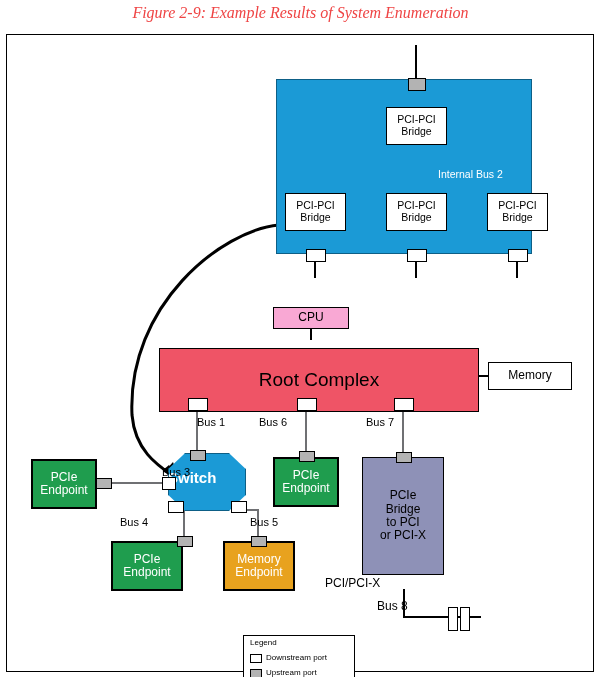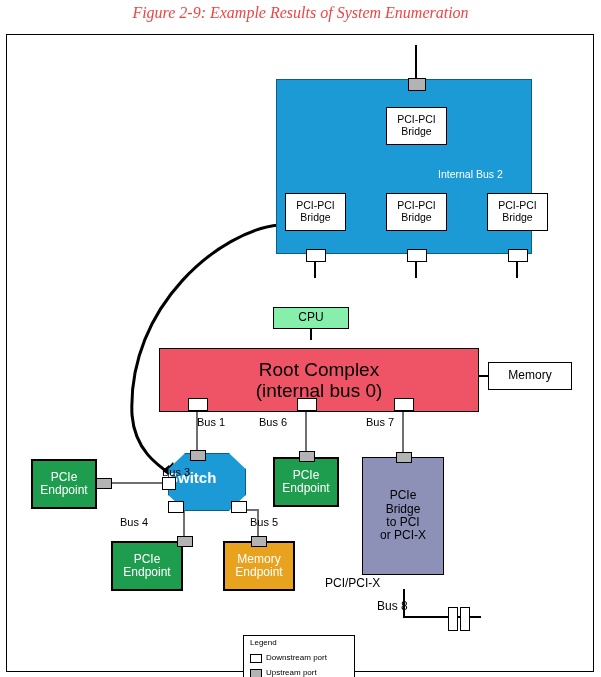--- a/index.html
+++ b/index.html
@@ -70,21 +70,21 @@
     left: 431px;
     top: 133px;
     font-size: 10.5px;
     color: #ffffff;
     white-space: nowrap;
   }
 
   
   #cpu-box {
     left: 266px; top: 272px; width: 76px; height: 22px;
-    background:#86efac; border: 1px solid #000; font-size: 12px;
+    background:#f9a8d4; border: 1px solid #000; font-size: 12px;
   }
 
   
   #root-complex {
     left: 152px; top: 305px; width: 320px; height: 64px;
     background: #ef5466; border: 1px solid #000;
     font-size: 19px; color: #000; flex-direction: column; margin-top: 8px;
   }
   
   #memory-box {
@@ -261,21 +261,20 @@
   </div>
 
   <div id="internal-bus2-label">Internal Bus 2</div>
 
   <div class="box" id="cpu-box">
     <span>CPU</span>
   </div>
 
   <div class="box" id="root-complex">
     <div>Root Complex</div>
-    <div>(internal bus 0)</div>
   </div>
 
   <div class="port-down" style="left:181px; top:363px; width:18px; height:11px;"></div>
   <div class="port-down" style="left:290px; top:363px; width:18px; height:11px;"></div>
   <div class="port-down" style="left:387px; top:363px; width:18px; height:11px;"></div>
 
   <div class="box" id="memory-box">
     <span>Memory</span>
   </div>
 

